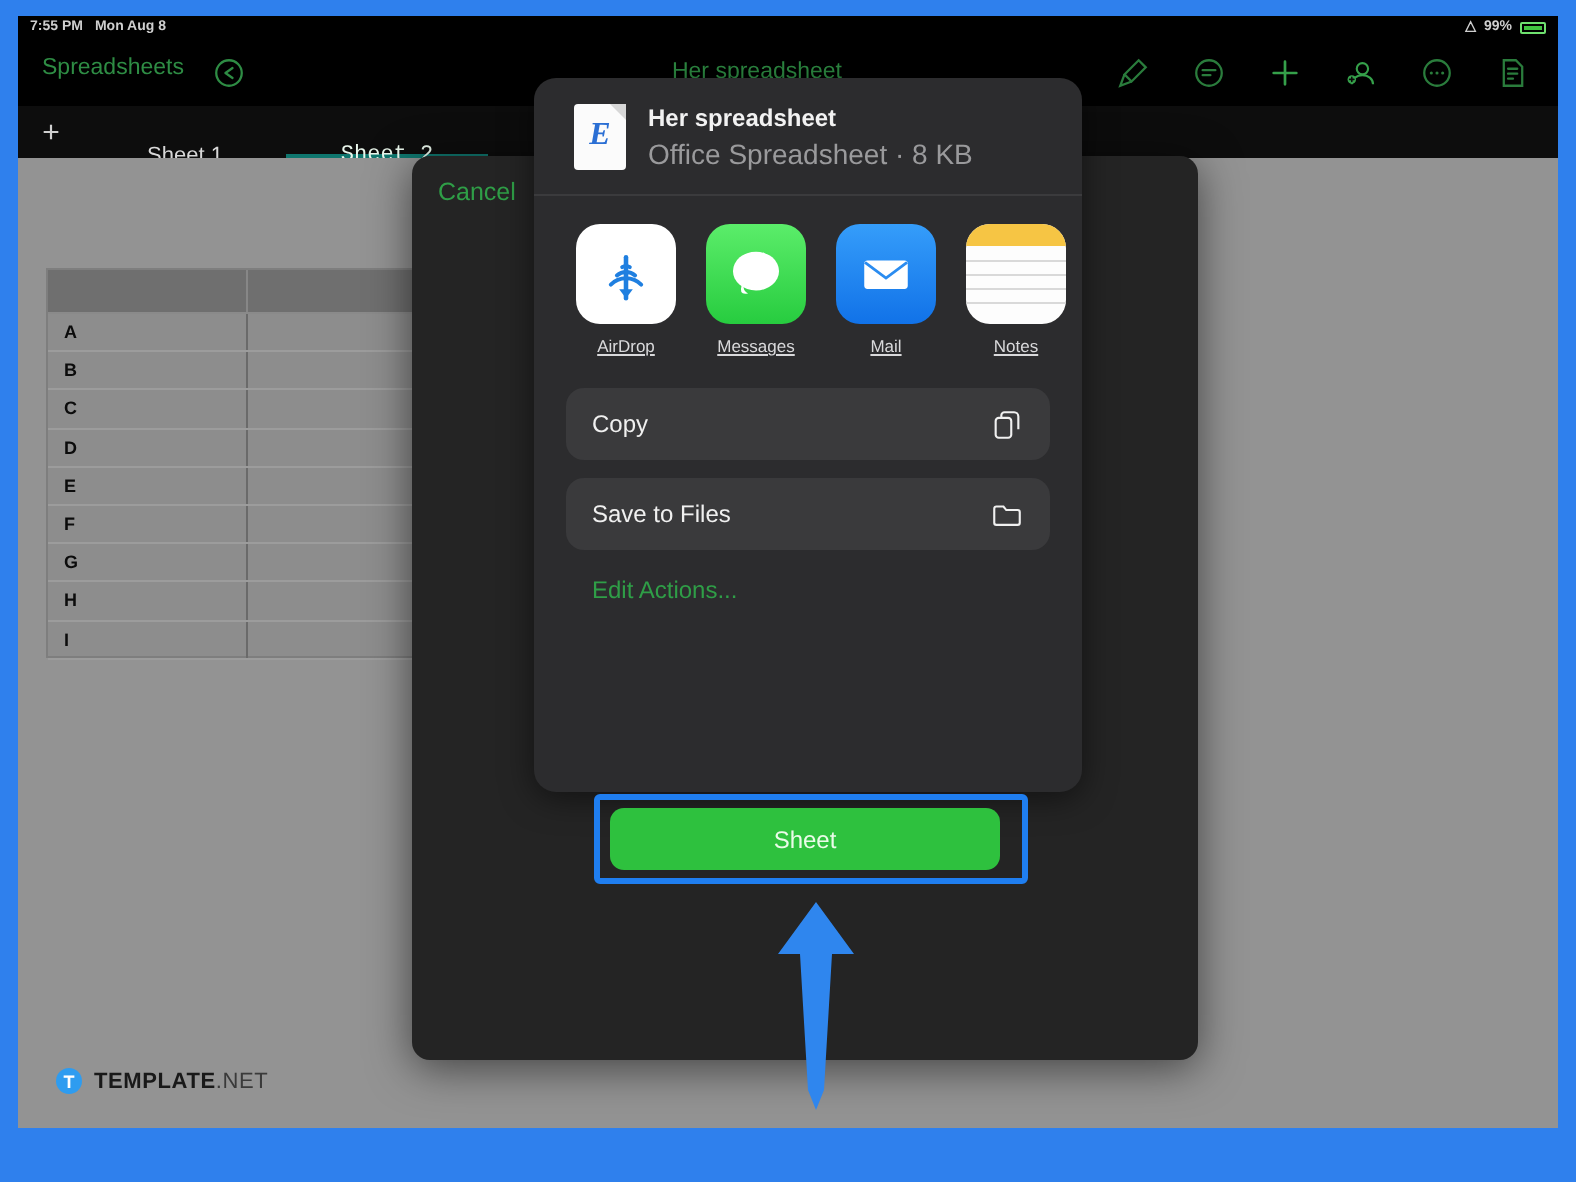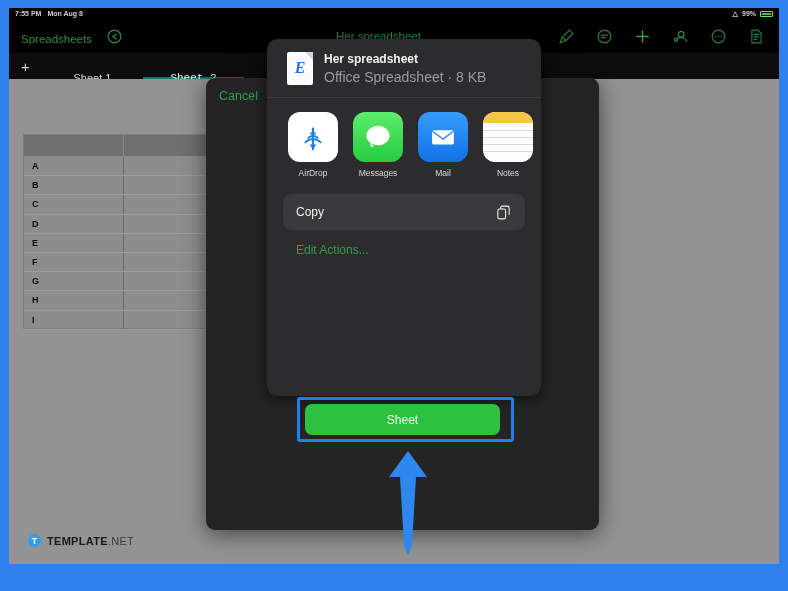--- a/index.html
+++ b/index.html
@@ -49,21 +49,21 @@
   }
 
   
   #app-toolbar {
     position: absolute; left: 0; top: 11px;
     width: 770px; height: 34px;
     background: #000;
     display: flex; align-items: center;
   }
   #toolbar-left {
-    display: flex; align-items: flex-end; gap: 14px;
+    display: flex; align-items: flex-start; gap: 14px;
     padding-left: 12px; min-width: 190px;
   }
   #doc-title-bar {
     flex: 1; text-align: center;
     color: #2d8a42; font-size: 11.5px;
   }
   #toolbar-right {
     display: flex; align-items: center; gap: 21px;
     padding-right: 14px;
   }
@@ -192,21 +192,21 @@
     overflow: hidden;
   }
   .app-item { width: 50px; flex: 0 0 auto; text-align: center; }
   .app-tile {
     width: 50px; height: 50px; border-radius: 12px;
     position: relative; overflow: hidden;
     display: flex; align-items: center; justify-content: center;
   }
   .app-label {
     margin-top: 6px; color: #d9d9db; font-size: 8.5px;
-    white-space: nowrap; overflow: hidden;
+    white-space: nowrap; overflow: hidden; text-decoration: underline;
   }
   .tile-airdrop { background: #ffffff; }
   .tile-messages { background: linear-gradient(#5bed6a, #27cc3f); }
   .tile-mail { background: linear-gradient(#359dfa, #1172e8); }
   .tile-notes { background: #fdfdfd; }
 
   .notes-top {
     position: absolute; left: 0; right: 0; top: 0;
     height: 11px; background: #f6c544;
   }
@@ -464,20 +464,29 @@
         <div class="action-row">
           <span class="action-label">Copy</span>
           <span class="action-icon">
             <svg viewBox="0 0 24 24" fill="none" stroke="#f0f0f0" stroke-width="1.5">
               <rect x="4" y="7" width="11" height="14" rx="2.2"></rect>
               <path d="M8 7 V5.2 A2.2 2.2 0 0 1 10.2 3 H17 A3 3 0 0 1 20 6 V15"></path>
             </svg>
           </span>
         </div>
 
+        <div class="action-row">
+          <span class="action-label">Save to Files</span>
+          <span class="action-icon">
+            <svg viewBox="0 0 24 24" fill="none" stroke="#f0f0f0" stroke-width="1.5">
+              <path d="M3 7.5 A1.5 1.5 0 0 1 4.5 6 H9.5 L11.5 8.5 H19.5 A1.5 1.5 0 0 1 21 10 V17.5
+                       A1.5 1.5 0 0 1 19.5 19 H4.5 A1.5 1.5 0 0 1 3 17.5 Z"></path>
+            </svg>
+          </span>
+        </div>
 
         <div id="edit-actions">Edit Actions...</div>
       </div>
     </div>
 
     <div id="share-highlight"></div>
     <div id="share-button">Sheet</div>
 
     <div id="pointer-arrow">
       <svg viewBox="0 0 54 108" preserveAspectRatio="none">

